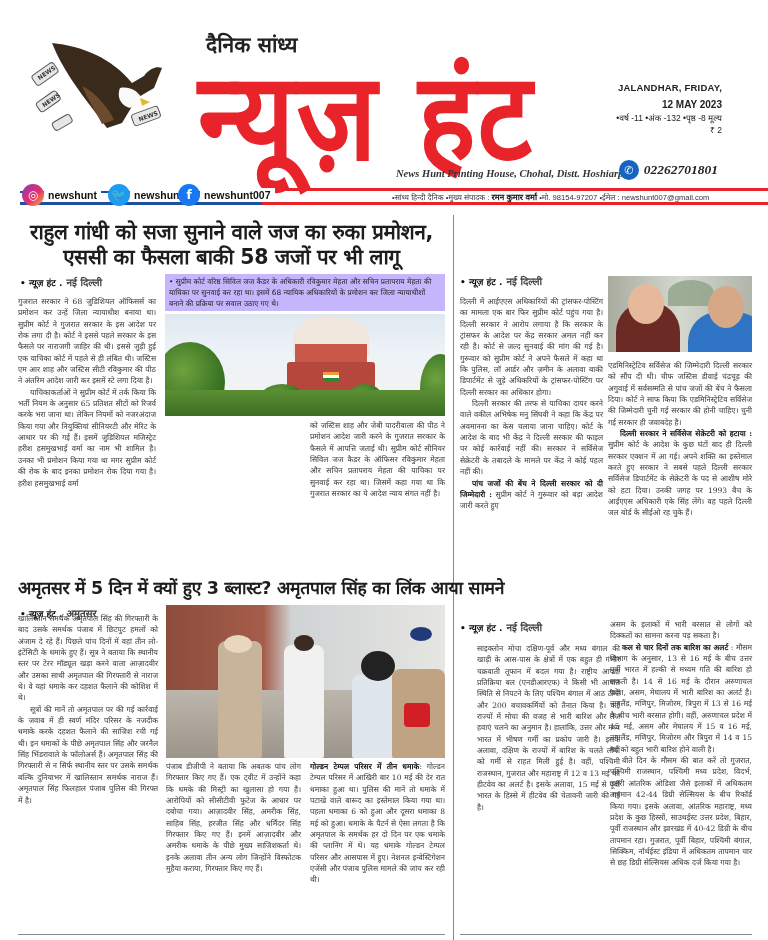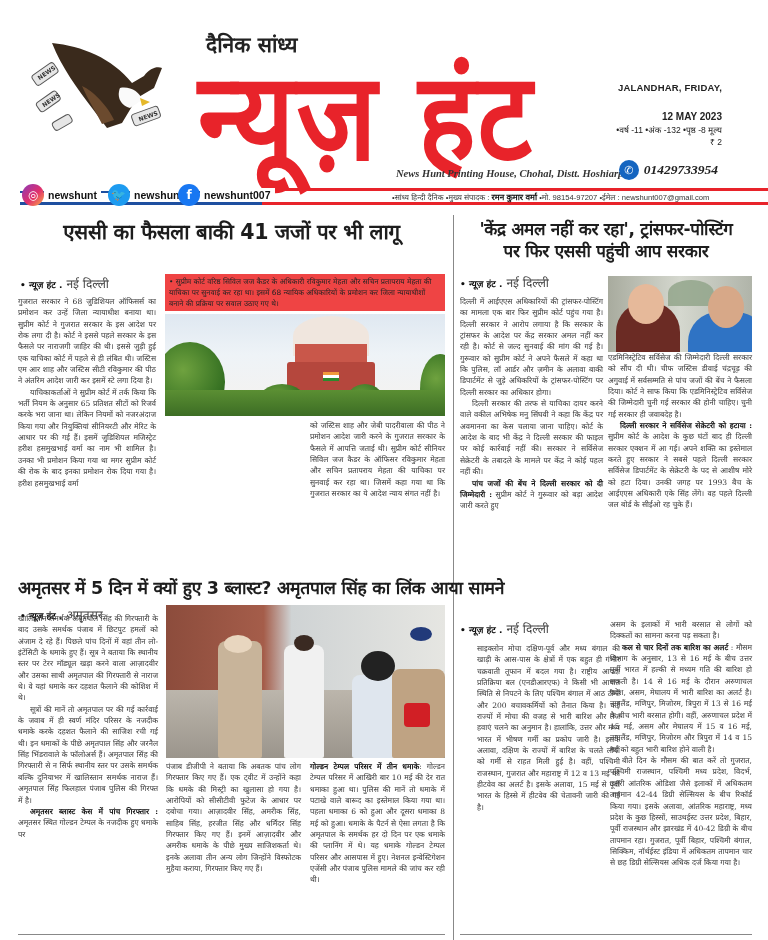--- a/index.html
+++ b/index.html
@@ -6,21 +6,21 @@
     html, body { width: 768px; height: 940px; background: #fff; overflow: hidden; }
     body { font-family: "DejaVu Serif", serif; color: #222; position: relative; }
 
     
     .masthead { position: absolute; left: 0; top: 0; width: 768px; height: 205px; }
     .eagle { position: absolute; left: 22px; top: 28px; width: 150px; height: 110px; }
     .tagline-hi { position: absolute; left: 206px; top: 30px; font-family: "DejaVu Sans", sans-serif; font-weight: bold; font-size: 21px; color: #222; }
     .logo-word { position: absolute; left: 198px; top: 50px; font-family: "DejaVu Sans", sans-serif; font-weight: bold; font-size: 108px; line-height: 120px; color: #e8232a; letter-spacing: 2px; transform: scaleY(1.12); transform-origin: top left; }
     .dateblock { position: absolute; right: 46px; top: 82px; text-align: right; font-family: "Liberation Sans", sans-serif; color: #222; }
     .dateblock .city { font-size: 9.5px; font-weight: bold; letter-spacing: .2px; }
-    .dateblock .date { font-size: 10px; font-weight: bold; margin-top: 18px; }
+    .dateblock .date { font-size: 10px; font-weight: bold; margin-top: 6px; }
     .dateblock .meta { font-size: 8.5px; margin-top: 2px; width: 110px; margin-left: auto; line-height: 12px; }
     .press { position: absolute; left: 396px; top: 168px; font-family: "Liberation Serif", serif; font-style: italic; font-weight: bold; font-size: 10.5px; color: #333; }
     .phone { position: absolute; right: 50px; top: 160px; display: flex; align-items: center; gap: 5px; }
     .phone .ico { width: 20px; height: 20px; border-radius: 50%; background: #1565c0; color: #fff; font-size: 11px; display: flex; align-items: center; justify-content: center; }
     .phone .num { font-family: "Liberation Serif", serif; font-style: italic; font-weight: bold; font-size: 13.5px; color: #222; }
 
     .socialbar { position: absolute; left: 20px; top: 184px; width: 243px; height: 22px; }
     .socialbar .line-top { position: absolute; left: 0; top: 7px; width: 100%; height: 2px; background: #1e4fa0; }
     .socialbar .line-bot { position: absolute; left: 0; top: 18px; width: 100%; height: 3px; background: #1e4fa0; }
     .social { position: absolute; top: 0; display: flex; align-items: center; }
@@ -32,29 +32,29 @@
     .editorbar { position: absolute; left: 262px; top: 184px; width: 506px; height: 22px; }
     .editorbar .rt { position: absolute; left: 0; top: 4px; width: 100%; height: 3px; background: #e8232a; }
     .editorbar .rb { position: absolute; left: 0; top: 18px; width: 100%; height: 3px; background: #e8232a; }
     .editorbar .txt { position: absolute; left: 130px; top: 7px; font-family: Liberation Sans, sans-serif; font-size: 7.6px; color: #333; white-space: nowrap; }
     .editorbar .txt b { font-size: 8.2px; color: #111; }
 
     
     .article { position: absolute; }
     .headline { font-family: "DejaVu Sans", sans-serif; font-weight: bold; color: #1d1d1d; text-align: center; letter-spacing: -.3px; }
     .byline { font-family: "DejaVu Sans", sans-serif; font-size: 9px; font-weight: bold; color: #111; }
-    .byline .place { font-weight: normal; font-size: 12px; color: #444; margin-left: 4px; }
+    .byline .place { font-weight: bold; font-size: 10px; color: #444; margin-left: 4px; }
     .body { font-family: "DejaVu Serif", serif; font-size: 7.55px; line-height: 11.35px; color: #333; text-align: justify; }
     .body p { text-indent: 12px; }
     .body p.noindent { text-indent: 0; }
     .body .sub { font-weight: bold; color: #111; }
     .vdiv { position: absolute; width: 1px; background: #888; }
     .hdiv { position: absolute; height: 1px; background: #888; }
 
-    .highlight { background: #ef4444; font-family: "DejaVu Sans", sans-serif; font-size: 7.4px; line-height: 11px; color: #222; padding: 2px 4px; }
+    .highlight { background: #c4b5fd; font-family: "DejaVu Sans", sans-serif; font-size: 7.4px; line-height: 11px; color: #222; padding: 2px 4px; }
 
     
     .photo { position: absolute; overflow: hidden; }
     .sc-photo { background: linear-gradient(#dfe8f1 0%, #eef3f7 40%, #f6f2ee 100%); }
     .sc-photo .tree { position: absolute; border-radius: 50%; background: radial-gradient(circle at 40% 35%, #6fa23f, #2f6b1f 70%); }
     .sc-photo .bld { position: absolute; left: 40px; top: 80px; width: 240px; height: 50px; background: linear-gradient(#e7d5c8, #d8bfae); border-top: 5px solid #a3443b; }
     .sc-photo .drum { position: absolute; left: 122px; top: 48px; width: 88px; height: 34px; background: #b5473d; border-radius: 3px; }
     .sc-photo .drum2 { position: absolute; left: 130px; top: 30px; width: 72px; height: 20px; background: #c9574a; }
     .sc-photo .dome { position: absolute; left: 128px; top: 2px; width: 76px; height: 40px; background: #f0e6de; border-radius: 50% 50% 0 0; }
     .sc-photo .hedge { position: absolute; left: 0; bottom: 0; width: 100%; height: 26px; background: linear-gradient(#5b8f33, #3c6d24); }
@@ -100,21 +100,21 @@
 
   <div class="dateblock">
     <div class="city">JALANDHAR, FRIDAY,</div>
     <div class="date">12 MAY 2023</div>
     <div class="meta">•वर्ष -11 •अंक -132 •पृष्ठ -8 मूल्य ₹ 2</div>
   </div>
 
   <div class="press">News Hunt Printing House, Chohal, Distt. Hoshiarpur.</div>
   <div class="phone">
     <span class="ico">✆</span>
-    <span class="num">01429733954</span>
+    <span class="num">02262701801</span>
   </div>
 
   <div class="socialbar">
     <div class="line-top"></div>
       <div class="line-bot"></div>
     <div class="social" style="left:2px">
       <span class="ic ig">◎</span>
       <span class="lbl">newshunt</span>
     </div>
     <div class="social" style="left:88px">
@@ -131,21 +131,22 @@
     <div class="rt"></div>
       <div class="rb"></div>
     <div class="txt">
       <span>•सांध्य हिन्दी दैनिक •मुख्य संपादक : </span><b>रमन कुमार वर्मा</b><span> •मो. 98154-97207 •ईमेल : newshunt007@gmail.com</span>
     </div>
   </div>
 </header>
 
 <article class="article" style="left:18px;top:220px;width:427px;height:355px">
   <h1 class="headline" style="font-size:20.5px;line-height:25px">
-    <div>एससी का फैसला बाकी 41 जजों पर भी लागू</div>
+    <div>राहुल गांधी को सजा सुनाने वाले जज का रुका प्रमोशन,</div>
+    <div>एससी का फैसला बाकी 58 जजों पर भी लागू</div>
   </h1>
   <div class="byline" style="position:absolute;left:2px;top:55px">
     <span>• न्यूज़ हंट .</span><span class="place">नई दिल्ली</span>
   </div>
   <div class="body" style="position:absolute;left:0;top:76px;width:138px">
     <p class="noindent">गुजरात सरकार ने 68 जुडिशियल ऑफिसर्स का प्रमोशन कर उन्हें जिला न्यायाधीश बनाया था। सुप्रीम कोर्ट ने गुजरात सरकार के इस आदेश पर रोक लगा दी है। कोर्ट ने इससे पहले सरकार के इस फैसले पर नाराजगी जाहिर की थी। इससे जुड़ी हुई एक याचिका कोर्ट में पहले से ही लंबित थी। जस्टिस एम आर शाह और जस्टिस सीटी रविकुमार की पीठ ने अंतरिम आदेश जारी कर इसमें स्टे लगा दिया है।</p>
     <p>याचिकाकर्ताओं ने सुप्रीम कोर्ट में तर्क किया कि भर्ती नियम के अनुसार 65 प्रतिशत सीटों को रिजर्व करके भरा जाना था। लेकिन नियमों को नजरअंदाज किया गया और नियुक्तियां सीनियरटी और मेरिट के आधार पर की गई हैं। इसमें जुडिशियल मजिस्ट्रेट हरीश हसमुखभाई वर्मा का नाम भी शामिल है। उनका भी प्रमोशन किया गया था मगर सुप्रीम कोर्ट की रोक के बाद इनका प्रमोशन रोक दिया गया है। हरीश हसमुखभाई वर्मा</p>
   </div>
   <div class="highlight" style="position:absolute;left:147px;top:54px;width:280px">• सुप्रीम कोर्ट वरिष्ठ सिविल जज कैडर के अधिकारी रविकुमार मेहता और सचिन प्रतापराय मेहता की याचिका पर सुनवाई कर रहा था। इसमें 68 न्यायिक अधिकारियों के प्रमोशन कर जिला न्यायाधीशों बनाने की प्रक्रिया पर सवाल उठाए गए थे।</div>
   <div class="photo sc-photo" style="left:147px;top:94px;width:280px;height:102px">
@@ -163,54 +164,49 @@
   <div class="body" style="position:absolute;left:147px;top:200px;width:135px">
   </div>
   <div class="body" style="position:absolute;left:292px;top:200px;width:135px">
     <p class="noindent">को जस्टिस शाह और जेबी पादरीवाला की पीठ ने प्रमोशन आदेश जारी करने के गुजरात सरकार के फैसले में आपत्ति जताई थी। सुप्रीम कोर्ट सीनियर सिविल जज कैडर के ऑफिसर रविकुमार मेहता और सचिन प्रतापराय मेहता की याचिका पर सुनवाई कर रहा था। जिसमें कहा गया था कि गुजरात सरकार का ये आदेश न्याय संगत नहीं है।</p>
   </div>
 </article>
 
 <div class="vdiv" style="left:453px;top:215px;height:725px"></div>
 
 <article class="article" style="left:460px;top:218px;width:292px;height:355px">
-  <h1 class="headline" style="font-size:17px;line-height:22px">
-    <div>'केंद्र अमल नहीं कर रहा', ट्रांसफर-पोस्टिंग</div>
-    <div>पर फिर एससी पहुंची आप सरकार</div>
-  </h1>
   <div class="byline" style="position:absolute;left:0;top:56px">
     <span>• न्यूज़ हंट .</span><span class="place">नई दिल्ली</span>
   </div>
   <div class="body" style="position:absolute;left:0;top:78px;width:143px">
     <p class="noindent">दिल्ली में आईएएस अधिकारियों की ट्रांसफर-पोस्टिंग का मामला एक बार फिर सुप्रीम कोर्ट पहुंच गया है। दिल्ली सरकार ने आरोप लगाया है कि सरकार के ट्रांसफर के आदेश पर केंद्र सरकार अमल नहीं कर रही है। कोर्ट से जल्द सुनवाई की मांग की गई है। गुरूवार को सुप्रीम कोर्ट ने अपने फैसले में कहा था कि पुलिस, लॉ आर्डर और ज़मीन के अलावा बाकी डिपार्टमेंट से जुड़े अधिकरियों के ट्रांसफर-पोस्टिंग पर दिल्ली सरकार का अधिकार होगा।</p>
     <p>दिल्ली सरकार की तरफ से याचिका दायर करने वाले वकील अभिषेक मनु सिंघवी ने कहा कि केंद्र पर अवमानना का केस चलाया जाना चाहिए। कोर्ट के आदेश के बाद भी केंद्र ने दिल्ली सरकार की फाइल पर कोई कार्रवाई नहीं की। सरकार ने सर्विसेज सेक्रेटरी के तबादले के मामले पर केंद्र ने कोई पहल नहीं की।</p>
     <p><span class="sub">पांच जजों की बेंच ने दिल्ली सरकार को दी जिम्मेदारी :</span><span> सुप्रीम कोर्ट ने गुरूवार को बड़ा आदेश जारी करते हुए</span></p>
   </div>
   <div class="photo aap-photo" style="left:148px;top:58px;width:144px;height:76px">
     <div class="cap"></div>
       <div class="m1"></div>
       <div class="f1"></div>
       <div class="m2"></div>
       <div class="f2"></div>
   </div>
-  <div class="body" style="position:absolute;left:148px;top:134px;width:144px">
+  <div class="body" style="position:absolute;left:148px;top:142px;width:144px">
     <p class="noindent">एडमिनिस्ट्रेटिव सर्विसेज की जिम्मेदारी दिल्ली सरकार को सौंप दी थी। चीफ जस्टिस डीवाई चंद्रचूड़ की अगुवाई में सर्वसम्मति से पांच जजों की बेंच ने फैसला दिया। कोर्ट ने साफ किया कि एडमिनिस्ट्रेटिव सर्विसेज की जिम्मेदारी चुनी गई सरकार की होनी चाहिए। चुनी गई सरकार ही जवाबदेह है।</p>
     <p><span class="sub">दिल्ली सरकार ने सर्विसेज सेक्रेटरी को हटाया :</span><span> सुप्रीम कोर्ट के आदेश के कुछ घंटों बाद ही दिल्ली सरकार एक्शन में आ गई। अपने शक्ति का इस्तेमाल करते हुए सरकार ने सबसे पहले दिल्ली सरकार सर्विसेज डिपार्टमेंट के सेक्रेटरी के पद से आशीष मोरे को हटा दिया। उनकी जगह पर 1993 बैच के आईएएस अधिकारी एके सिंह लेंगे। वह पहले दिल्ली जल बोर्ड के सीईओ रह चुके हैं।</span></p>
   </div>
 </article>
 
 <article class="article" style="left:18px;top:577px;width:427px;height:360px">
   <h1 class="headline" style="font-size:17.5px;line-height:22px;white-space:nowrap">अमृतसर में 5 दिन में क्यों हुए 3 ब्लास्ट? अमृतपाल सिंह का लिंक आया सामने</h1>
   <div class="byline" style="position:absolute;left:2px;top:29px">
     <span>• न्यूज़ हंट .</span><span class="place">अमृतसर</span>
   </div>
   <div class="body" style="position:absolute;left:0;top:36px;width:140px">
     <p class="noindent">खालिस्तान समर्थक अमृतपाल सिंह की गिरफ्तारी के बाद उसके समर्थक पंजाब में छिटपुट हमलों को अंजाम दे रहे हैं। पिछले पांच दिनों में वहां तीन लो-इंटेंसिटी के धमाके हुए हैं। सूत्र ने बताया कि स्थानीय स्तर पर टेरर मॉड्यूल खड़ा करने वाला आज़ादवीर और उसका साथी अमृतपाल की गिरफ्तारी से नाराज थे। वे यहां धमाके कर दहशत फैलाने की कोशिश में थे।</p>
     <p>सूत्रों की मानें तो अमृतपाल पर की गई कार्रवाई के जवाब में ही स्वर्ण मंदिर परिसर के नजदीक धमाके करके दहशत फैलाने की साजिश रची गई थी। इन धमाकों के पीछे अमृतपाल सिंह और जरनैल सिंह भिंडरावाले के फॉलोअर्स हैं। अमृतपाल सिंह की गिरफ्तारी से न सिर्फ स्थानीय स्तर पर उसके समर्थक बल्कि दुनियाभर में खालिस्तान समर्थक नाराज हैं। अमृतपाल सिंह फिलहाल पंजाब पुलिस की गिरफ्त में है।</p>
-    <p><span class="sub">अमृतसर ब्लास्ट केस में पांच गिरफ्तार :</span><span> अमृतसर स्थित गोल्डन टेम्पल के नजदीक हुए धमाके पर</span></p>
   </div>
   <div class="photo amr-photo" style="left:148px;top:28px;width:279px;height:153px">
     <div class="ground"></div>
     <div class="p" style="left:52px;top:36px;width:44px;height:117px;background:#c8b49a"></div>
     <div class="p" style="left:58px;top:30px;width:28px;height:18px;background:#e8d6bf;border-radius:50%"></div>
     <div class="p" style="left:118px;top:40px;width:40px;height:113px;background:#f1f1f1"></div>
     <div class="p" style="left:128px;top:30px;width:20px;height:16px;background:#3a2a22;border-radius:50%"></div>
     <div class="p" style="left:186px;top:70px;width:70px;height:83px;background:#dfe6ee"></div>
     <div class="p" style="left:195px;top:46px;width:34px;height:30px;background:#222;border-radius:50%"></div>
     <div class="p" style="left:226px;top:64px;width:53px;height:89px;background:#bfa383"></div>

